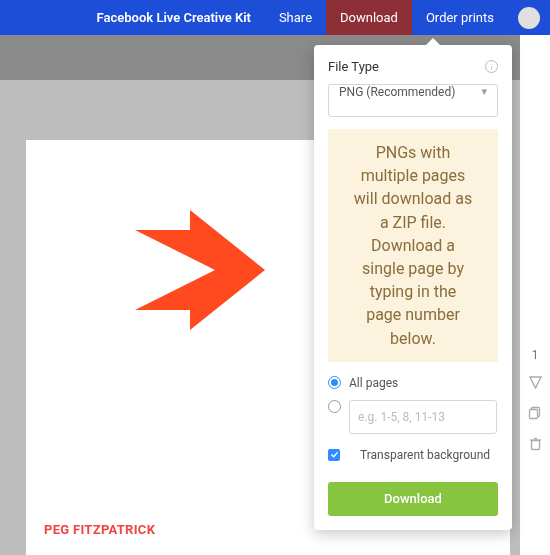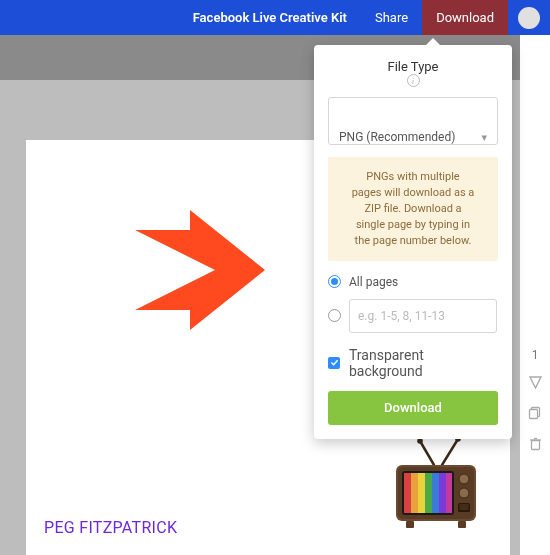--- a/index.html
+++ b/index.html
@@ -6,53 +6,54 @@
   body { width: 550px; height: 555px; overflow: hidden; background: #fff; position: relative; }
   .topbar { background: #1d4ed8; height: 35px; display: flex; align-items: center; justify-content: flex-end; padding: 0 10px; gap: 0; }
   .topbar .title { color: #fff; font-size: 13px; font-weight: 600; margin-right: 14px; }
   .topbar .nav-item { color: #fff; font-size: 13px; font-weight: 400; padding: 0 14px; height: 35px; display: flex; align-items: center; cursor: pointer; }
   .topbar .nav-item.active { background: #8e2f37; }
   .avatar { width: 22px; height: 22px; border-radius: 50%; background: #e0e0e0; margin-left: 10px; cursor: pointer; }
   .canvas-area { position: absolute; top: 35px; left: 0; right: 30px; bottom: 0; background: #bdbdbd; }
   .dark-band { background: #8a8a8a; height: 45px; }
   .page { background: #fff; position: absolute; top: 105px; left: 26px; right: 10px; bottom: 0; }
   .page-content { position: absolute; left: 18px; bottom: 18px; }
-  .page-heading { font-size: 16px; font-weight: 400; color: #6d28d9; letter-spacing: 0.3px; }
+  .page-heading { font-size: 13px; font-weight: 700; color: #ef4444; letter-spacing: 0.3px; }
   .page-sub { font-size: 13px; color: #b8353c; margin-top: 4px; font-weight: 400; }
   .tv { position: absolute; right: 30px; bottom: 20px; }
   .arrow { position: absolute; top: 210px; left: 135px; }
   .dropdown { position: absolute; top: 45px; left: 314px; width: 198px; background: #fff; border-radius: 4px; box-shadow: 0 4px 14px rgba(0,0,0,0.22); padding: 14px 14px 14px 14px; }
   .dropdown::before { content: ""; position: absolute; top: -7px; left: 112px; width: 0; height: 0; border-left: 7px solid transparent; border-right: 7px solid transparent; border-bottom: 7px solid #fff; }
-  .dd-header { display: flex; align-items: center; justify-content: space-between; margin-bottom: 10px; flex-direction: column; }
+  .dd-header { display: flex; align-items: center; justify-content: space-between; margin-bottom: 10px; }
   .dd-title { font-size: 13px; color: #333; }
   .dd-info { width: 13px; height: 13px; border: 1px solid #bbb; border-radius: 50%; display: flex; align-items: center; justify-content: center; font-size: 9px; color: #bbb; font-style: italic; font-family: Georgia, serif; }
-  .select { border: 1px solid #d6d6d6; border-radius: 3px; height: 48px; display: flex; align-items: flex-end; justify-content: space-between; padding: 0 10px; font-size: 12px; color: #555; cursor: pointer; margin-bottom: 12px; }
+  .select { border: 1px solid #d6d6d6; border-radius: 3px; height: 33px; display: flex; align-items: flex-start; justify-content: space-between; padding: 0 10px; font-size: 12px; color: #555; cursor: pointer; margin-bottom: 12px; }
   .select .chev { color: #999; font-size: 11px; }
-  .notice { background: #fcf3de; color: #8a6d3b; font-size: 11px; line-height: 1.45; text-align: center; padding: 12px 23px; border-radius: 2px; margin-bottom: 14px; }
-  .radio-row { display: flex; align-items: center; font-size: 12px; color: #555; margin-bottom: 10px; gap: 8px; }
+  .notice { background: #fcf3de; color: #8a6d3b; font-size: 16px; line-height: 1.45; text-align: center; padding: 12px 23px; border-radius: 2px; margin-bottom: 14px; }
+  .radio-row { display: flex; font-size: 12px; color: #555; margin-bottom: 10px; gap: 8px; }
   .radio { width: 13px; height: 13px; border: 1px solid #999; border-radius: 50%; display: inline-flex; align-items: center; justify-content: center; cursor: pointer; flex-shrink: 0; }
   .radio.checked::after { content: ""; width: 7px; height: 7px; background: #2d8cff; border-radius: 50%; }
   .radio.checked { border-color: #2d8cff; }
   .page-input { border: 1px solid #d6d6d6; border-radius: 3px; height: 30px; padding: 16px 8px; font-size: 12px; color: #555; width: 148px; }
   .page-input::placeholder { color: #bbb; }
-  .check-row { display: flex; align-items: center; font-size: 14px; color: #555; margin: 14px 0 12px 0; gap: 9px; }
+  .check-row { display: flex; align-items: center; font-size: 12px; color: #555; margin: 14px 0 20px 0; gap: 20px; }
   .checkbox { width: 12px; height: 12px; background: #2d8cff; border-radius: 2px; display: inline-flex; align-items: center; justify-content: center; cursor: pointer; flex-shrink: 0; }
   .checkbox svg { width: 9px; height: 9px; }
   .dl-btn { background: #87c440; color: #fff; border: none; border-radius: 3px; height: 34px; width: 100%; font-size: 13px; font-weight: 500; cursor: pointer; }
   .right-rail { position: absolute; right: 8px; top: 348px; display: flex; flex-direction: column; align-items: center; gap: 12px; color: #9e9e9e; }
   .rail-num { font-size: 12px; color: #777; }
   .rail-ico { cursor: pointer; }
 </style>
 </head>
 <body>
 
 <div class="topbar">
   <span class="title">Facebook Live Creative Kit</span>
   <div class="nav-item">Share</div>
   <div class="nav-item active">Download</div>
+  <div class="nav-item">Order prints</div>
   <div class="avatar"></div>
 </div>
 
 <div class="canvas-area">
   <div class="dark-band"></div>
   <div class="page">
     <div class="page-content">
       <div class="page-heading">PEG FITZPATRICK</div>
     </div>
     <div class="tv">

